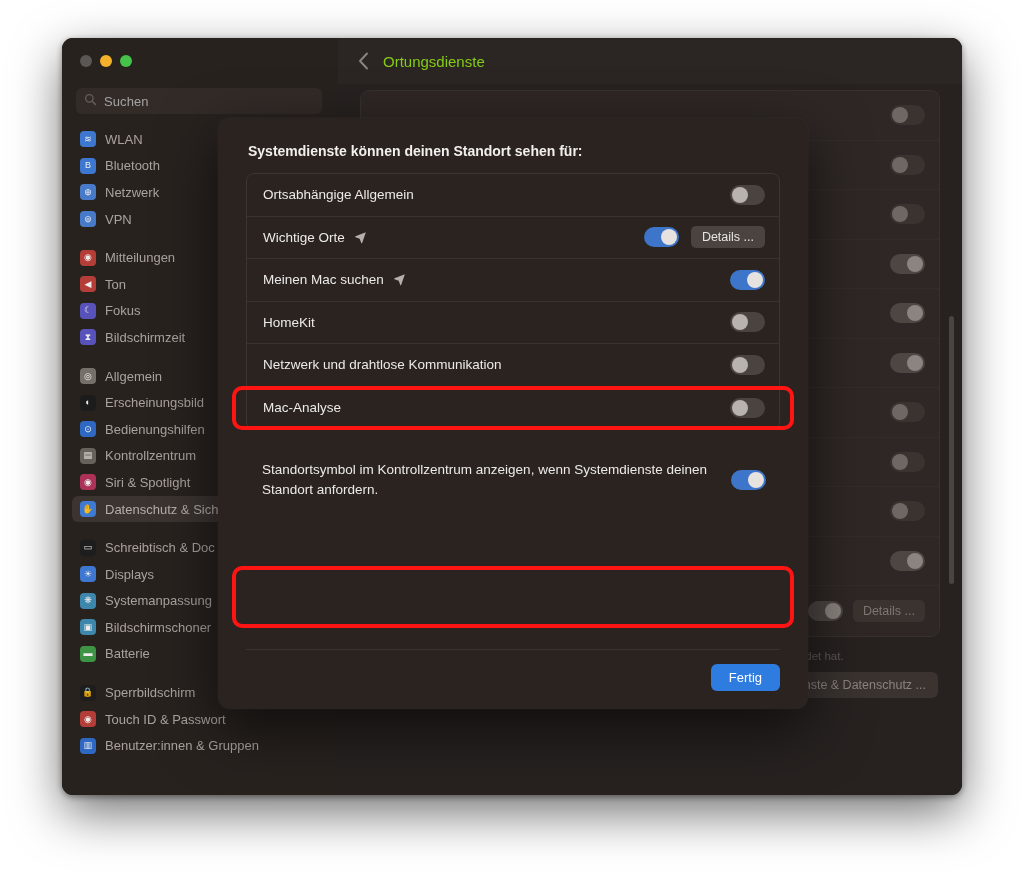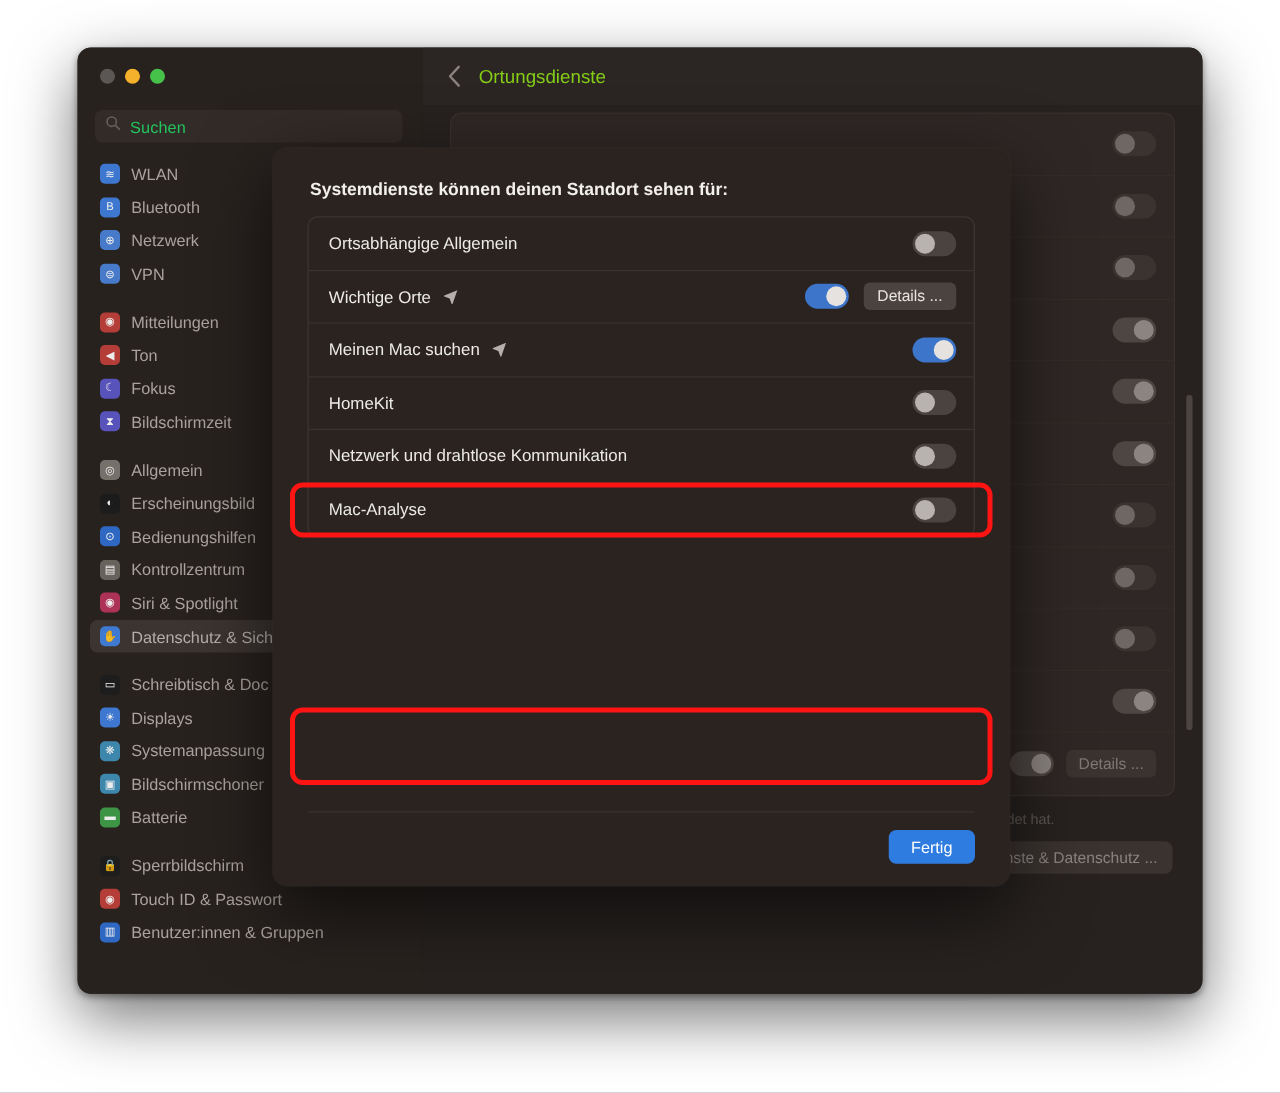--- a/index.html
+++ b/index.html
@@ -50,21 +50,21 @@
   .light.max   { background: #46c14a; }
 
   .search-wrap { padding: 4px 16px 8px 14px; }
   .search-box {
     height: 26px; border-radius: 6px;
     background: #322b28;
     display: flex; align-items: center;
     padding: 0 8px; gap: 7px;
   }
   .search-box svg { flex: 0 0 auto; opacity:.55 }
-  .search-ph { font-size: 13px; color: #22c55e; letter-spacing:.1px; }
+  .search-ph { font-size: 13px; color: #a3a3a3; letter-spacing:.1px; }
 
   .nav { padding: 4px 10px 0 10px; }
   .nav-group { margin-bottom: 12px; }
   .nav-item {
     display: flex; align-items: center; gap: 9px;
     height: 26.6px; padding: 0 8px;
     border-radius: 6px;
     color: #a9a29e; font-size: 13px;
     white-space: nowrap;
   }
@@ -496,20 +496,26 @@
         <div class="svc-row">
           <div class="svc-label">
             <span>Mac-Analyse</span>
           </div>
           <div class="tgl off">
             <span class="knob"></span>
           </div>
         </div>
       </div>
 
+    <div class="cc-row">
+      <div class="cc-text">Standortsymbol im Kontrollzentrum anzeigen, wenn Systemdienste deinen Standort anfordern.</div>
+      <div class="tgl on">
+          <span class="knob"></span>
+        </div>
+    </div>
 
     <div class="sheet-sep"></div>
     <div class="sheet-actions">
       <button class="done-btn">Fertig</button>
     </div>
   </div>
 
   <div class="redbox" style="left:232px; top:386px; width:562px; height:44px;"></div>
   <div class="redbox" style="left:232px; top:566px; width:562px; height:62px;"></div>
 

